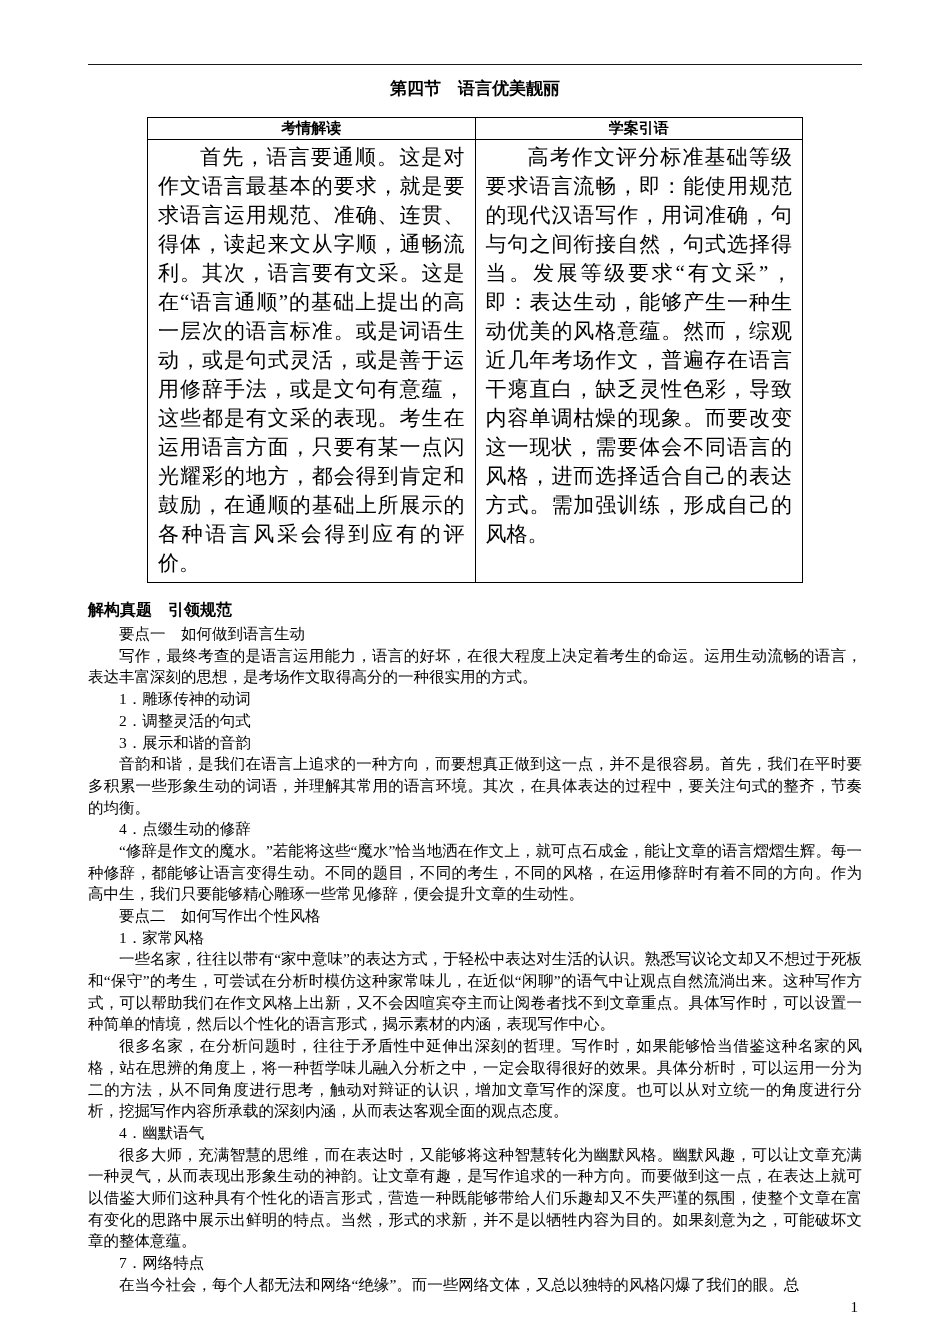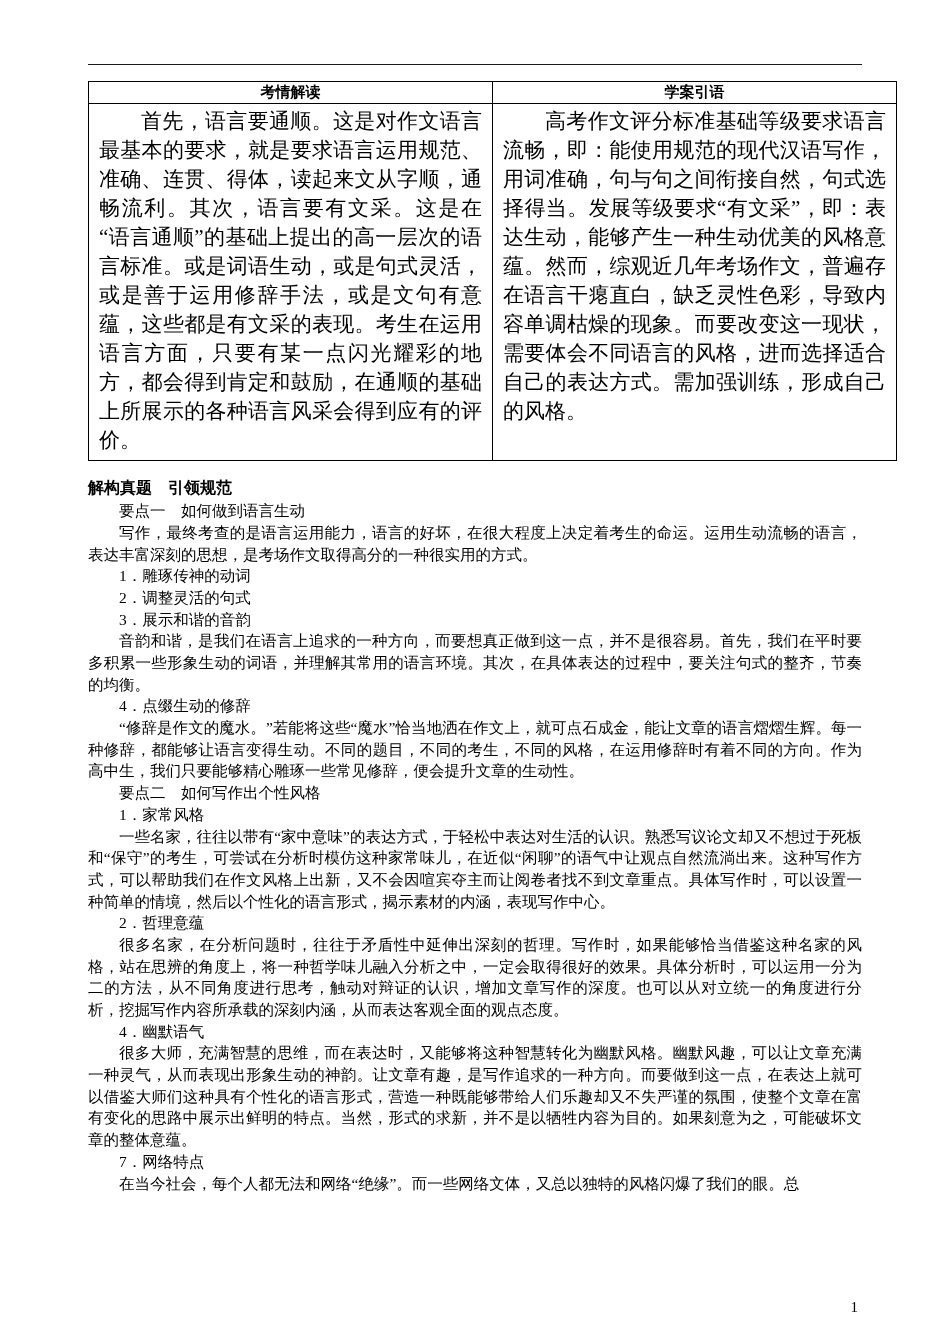--- a/index.html
+++ b/index.html
@@ -16,21 +16,21 @@
   .top-rule {
     border: none; border-top: 1.5px solid #1a1a1a;
     margin: 64px 0 0 0; height: 0;
   }
   .doc-title {
     text-align: center; font-weight: bold;
     font-size: 17px; line-height: 1.35;
     margin: 13px 0 7px 0;
   }
   table.info-table {
-    width: 809px; margin: 16px auto;
+    width: 656px; margin: 16px auto;
     border-collapse: collapse; table-layout: fixed;
   }
   table.info-table th, table.info-table td {
     border: 1px solid #000; width: 50%;
   }
   table.info-table th {
     font-size: 15px; font-weight: bold;
     text-align: center; padding: 1px 4px;
   }
   table.info-table td {
@@ -54,20 +54,21 @@
     font-size: 15px;
   }
 </style>
 </head>
 <body>
 
 <div class="page">
 
   <hr class="top-rule">
 
+  <div class="doc-title">第四节　语言优美靓丽</div>
 
   <table class="info-table">
     <tbody>
       <tr>
         <th>考情解读</th>
         <th>学案引语</th>
       </tr>
       <tr>
         <td>
           <p class="cell-para">首先，语言要通顺。这是对作文语言最基本的要求，就是要求语言运用规范、准确、连贯、得体，读起来文从字顺，通畅流利。其次，语言要有文采。这是在“语言通顺”的基础上提出的高一层次的语言标准。或是词语生动，或是句式灵活，或是善于运用修辞手法，或是文句有意蕴，这些都是有文采的表现。考生在运用语言方面，只要有某一点闪光耀彩的地方，都会得到肯定和鼓励，在通顺的基础上所展示的各种语言风采会得到应有的评价。</p>
@@ -86,21 +87,20 @@
     <p class="block">写作，最终考查的是语言运用能力，语言的好坏，在很大程度上决定着考生的命运。运用生动流畅的语言，表达丰富深刻的思想，是考场作文取得高分的一种很实用的方式。</p>
     <p class="block">1．雕琢传神的动词</p>
     <p class="block">2．调整灵活的句式</p>
     <p class="block">3．展示和谐的音韵</p>
     <p class="block">音韵和谐，是我们在语言上追求的一种方向，而要想真正做到这一点，并不是很容易。首先，我们在平时要多积累一些形象生动的词语，并理解其常用的语言环境。其次，在具体表达的过程中，要关注句式的整齐，节奏的均衡。</p>
     <p class="block">4．点缀生动的修辞</p>
     <p class="block">“修辞是作文的魔水。”若能将这些“魔水”恰当地洒在作文上，就可点石成金，能让文章的语言熠熠生辉。每一种修辞，都能够让语言变得生动。不同的题目，不同的考生，不同的风格，在运用修辞时有着不同的方向。作为高中生，我们只要能够精心雕琢一些常见修辞，便会提升文章的生动性。</p>
     <p class="block">要点二　如何写作出个性风格</p>
     <p class="block">1．家常风格</p>
     <p class="block">一些名家，往往以带有“家中意味”的表达方式，于轻松中表达对生活的认识。熟悉写议论文却又不想过于死板和“保守”的考生，可尝试在分析时模仿这种家常味儿，在近似“闲聊”的语气中让观点自然流淌出来。这种写作方式，可以帮助我们在作文风格上出新，又不会因喧宾夺主而让阅卷者找不到文章重点。具体写作时，可以设置一种简单的情境，然后以个性化的语言形式，揭示素材的内涵，表现写作中心。</p>
-    <p class="block">2．哲理意蕴</p>
     <p class="block">很多名家，在分析问题时，往往于矛盾性中延伸出深刻的哲理。写作时，如果能够恰当借鉴这种名家的风格，站在思辨的角度上，将一种哲学味儿融入分析之中，一定会取得很好的效果。具体分析时，可以运用一分为二的方法，从不同角度进行思考，触动对辩证的认识，增加文章写作的深度。也可以从对立统一的角度进行分析，挖掘写作内容所承载的深刻内涵，从而表达客观全面的观点态度。</p>
     <p class="block">4．幽默语气</p>
     <p class="block">很多大师，充满智慧的思维，而在表达时，又能够将这种智慧转化为幽默风格。幽默风趣，可以让文章充满一种灵气，从而表现出形象生动的神韵。让文章有趣，是写作追求的一种方向。而要做到这一点，在表达上就可以借鉴大师们这种具有个性化的语言形式，营造一种既能够带给人们乐趣却又不失严谨的氛围，使整个文章在富有变化的思路中展示出鲜明的特点。当然，形式的求新，并不是以牺牲内容为目的。如果刻意为之，可能破坏文章的整体意蕴。</p>
     <p class="block">7．网络特点</p>
     <p class="block">在当今社会，每个人都无法和网络“绝缘”。而一些网络文体，又总以独特的风格闪爆了我们的眼。总</p>
   </div>
 
 </div>
 
 <div class="page-number">1</div>

